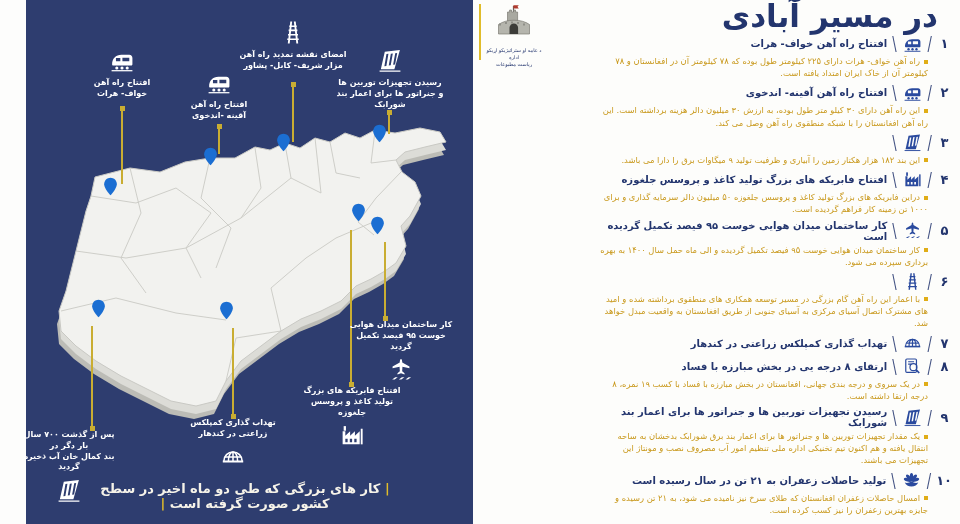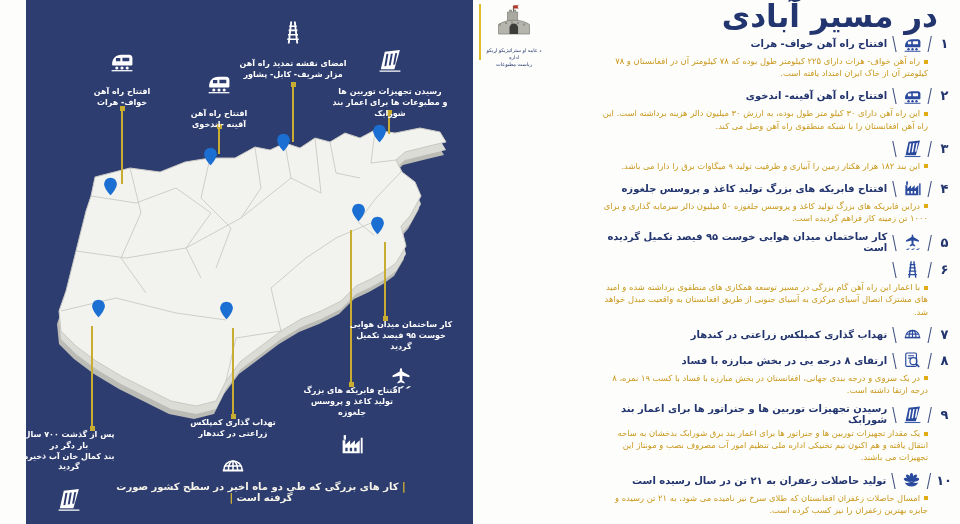--- a/index.html
+++ b/index.html
@@ -12,39 +12,39 @@
   .stage{position:relative;width:960px;height:524px;background:#fdfdfb;overflow:hidden;
          font-family:"DejaVu Sans",sans-serif;}
   .left-margin{position:absolute;left:0;top:0;width:26px;height:524px;background:#fdfdfc;border-right:1px solid #e3e3de;}
   .blue-panel{position:absolute;left:26px;top:0;width:447px;height:524px;background:var(--panel-blue);}
   #map-layer{position:absolute;left:0;top:0;width:960px;height:524px;}
   .map-svg{position:absolute;left:26px;top:118px;}
   .vline{position:absolute;width:2px;background:var(--connector-yellow);z-index:3;}
   .vdot{position:absolute;width:5px;height:5px;background:var(--connector-yellow);z-index:3;}
   .pin{position:absolute;z-index:4;width:19px;height:21px;}
   .callout{position:absolute;z-index:5;color:#fff;text-align:center;font-weight:bold;
-           font-size:8px;line-height:1.35;display:flex;flex-direction:column;align-items:center;gap:14px;direction:rtl;}
+           font-size:8px;line-height:1.35;display:flex;flex-direction:column;align-items:center;gap:5px;direction:rtl;}
   .callout .cic{width:30px;height:25px;color:#fff;flex:none;}
   .callout.below{flex-direction:column-reverse;}
   .ttl-right{position:absolute;top:-2px;right:22px;font-size:31px;font-weight:bold;color:var(--navy);direction:rtl;}
   .divider-line{position:absolute;left:479px;top:4px;width:2px;height:56px;background:var(--footer-bar);}
   .logo{position:absolute;left:486px;top:3px;width:56px;text-align:center;color:var(--navy);}
   .logo .cap{font-size:5px;line-height:1.4;direction:rtl;}
   #items{position:absolute;right:8px;top:34px;width:352px;height:482px;direction:rtl;
          display:flex;flex-direction:column;justify-content:space-between;}
   .item{display:flex;flex-direction:column;gap:2px;}
   .item-head{display:flex;align-items:center;gap:5px;}
   .num{min-width:15px;text-align:center;font-size:13px;font-weight:bold;color:var(--navy);}
   .sl,.bs{color:var(--navy);font-size:13px;transform:scaleY(1.5);opacity:.85;}
   .ic{width:21px;height:19px;color:var(--icon-blue);flex:none;}
   .ttl{font-size:10px;font-weight:bold;color:var(--navy);}
   .item-body{font-size:8.4px;color:var(--body-gold);text-align:right;padding-right:24px;line-height:1.45;}
   .bullet{display:inline-block;width:4px;height:4px;background:#e0ad17;margin-left:4px;vertical-align:middle;}
   .footer-caption{position:absolute;left:100px;top:481px;width:290px;text-align:center;z-index:6;
-        color:#f6f3e9;font-size:10px;font-weight:bold;direction:rtl;margin-left:16px;
+        color:#f6f3e9;font-size:13px;font-weight:bold;direction:rtl;
         }
   .footer-caption .bar{color:var(--footer-bar);font-weight:bold;}
   .footer-social{position:absolute;left:100px;top:499px;width:290px;text-align:center;z-index:6;
         color:#cdd5ec;font-size:7.5px;font-weight:bold;direction:ltr;}
 </style>
 </head>
 <body>
 
 <svg width="0" height="0" style="position:absolute">
   <defs>
@@ -164,21 +164,21 @@
     </div>
   </div>
 <div class="vline" style="left: 292px; top: 84px; height: 58px;"></div>
       <div class="vdot" style="left: 290.5px; top: 82px;"></div>
   <div class="callout" style="left: 328px; top: 48px; width: 124px;">
     <svg class="cic" viewBox="0 0 24 24">
           <use href="#i-dam"></use>
         </svg>
     <div>
       <div class="cl1">رسیدن تجهیزات توربین ها</div>
-          <div class="cl2">و مطبوعات ها برای اعمار بند شورابک</div>
+          <div class="cl2">و جنراتور ها برای اعمار بند شورابک</div>
     </div>
   </div>
 <div class="vline" style="left: 388px; top: 112px; height: 22px;"></div>
       <div class="vdot" style="left: 386.5px; top: 110px;"></div>
   <div class="callout below" style="left: 346px; top: 320px; width: 110px;">
     <svg class="cic" viewBox="0 0 24 24">
           <use href="#i-plane"></use>
         </svg>
     <div>
       <div class="cl1">کار ساختمان میدان هوایی</div>
@@ -324,20 +324,23 @@
   <div class="item">
     <div class="item-head">
       <span class="num">۵</span>
       <span class="sl">/</span>
       <svg class="ic" viewBox="0 0 24 24">
             <use href="#i-plane"></use>
           </svg>
       <span class="bs">\</span>
       <span class="ttl">کار ساختمان میدان هوایی خوست ۹۵ فیصد تکمیل گردیده است</span>
     </div>
+    <div class="item-body">
+      <span class="bullet"></span><span class="btxt">کار ساختمان میدان هوایی خوست ۹۵ فیصد تکمیل گردیده و الی ماه حمل سال ۱۴۰۰ به بهره برداری سپرده می شود.</span>
+    </div>
   </div>
 
   <div class="item">
     <div class="item-head">
       <span class="num">۶</span>
       <span class="sl">/</span>
       <svg class="ic" viewBox="0 0 24 24">
             <use href="#i-railway"></use>
           </svg>
       <span class="bs">\</span>

